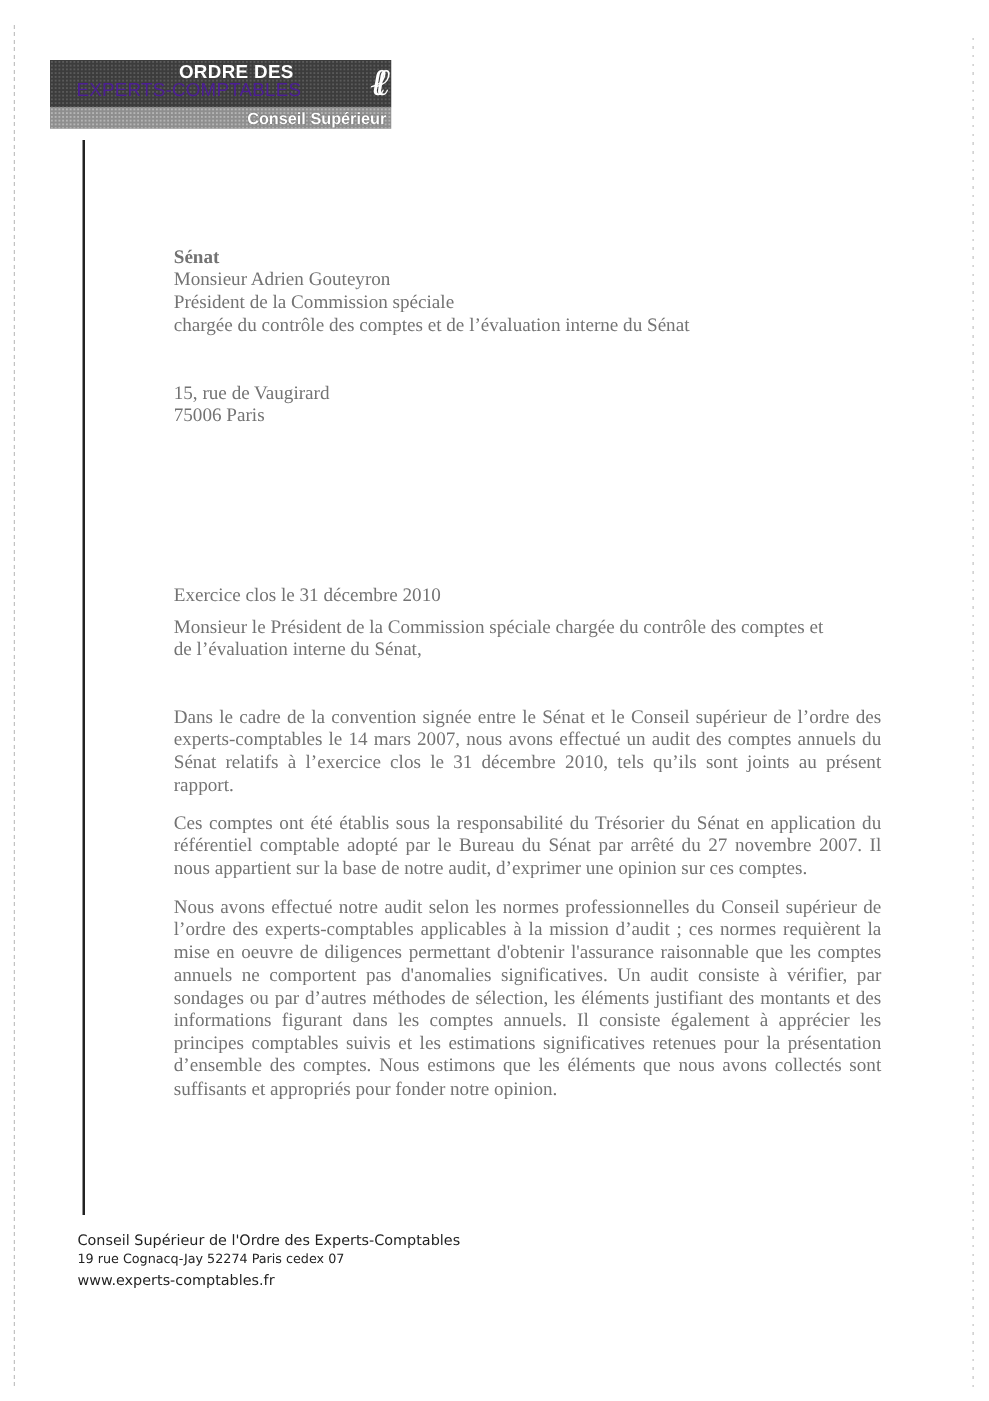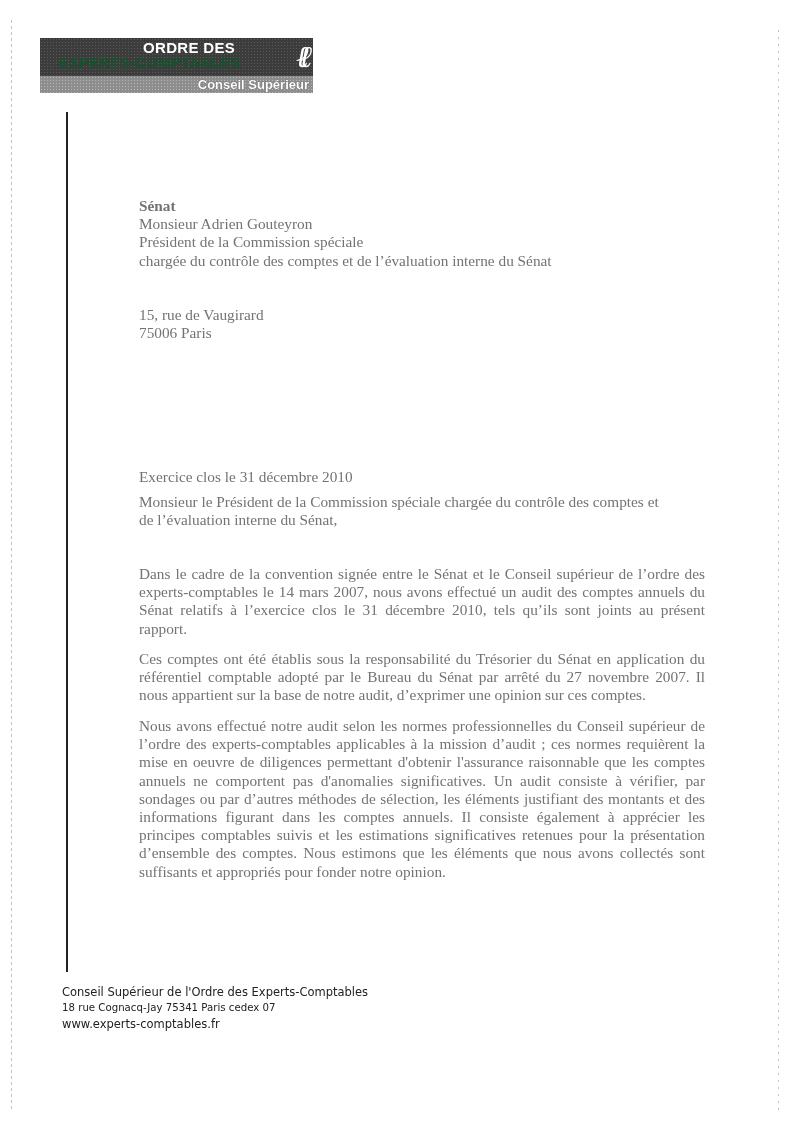--- a/index.html
+++ b/index.html
@@ -2,33 +2,33 @@
 <html><head>
 <meta charset="utf-8">
 <style>
   html, body { margin: 0; padding: 0; background: #ffffff; }
   body { width: 791px; height: 1121px; position: relative; overflow: hidden; }
   .page { position: absolute; left: 0; top: 0; width: 791px; height: 1121px; background: #fff; }
   .scan-edge-left { position: absolute; left: 11px; top: 20px; width: 1px; height: 1090px;
     background: repeating-linear-gradient(to bottom, #9a9a9a 0 3px, transparent 3px 6px); opacity: .6; }
   .scan-edge-right { position: absolute; left: 778px; top: 30px; width: 1px; height: 1080px;
     background: repeating-linear-gradient(to bottom, #8a8a8a 0 2px, transparent 2px 7px); opacity: .5; }
-  .logo { position: absolute; left: 40px; top: 38px; width: 273px; height: 44px; }
+  .logo { position: absolute; left: 40px; top: 48px; width: 273px; height: 44px; }
   .logo-top { position: absolute; left: 0; top: 0; width: 273px; height: 38px;
     background: #3c3c3c;
     background-image: radial-gradient(#5a5a5a 1px, transparent 1px);
     background-size: 3px 3px; }
   .logo-bottom { position: absolute; left: 0; top: 38px; width: 273px; height: 17px;
     background: #8e8e8e;
     background-image: radial-gradient(#b5b5b5 1px, transparent 1px);
     background-size: 3px 3px; }
   .logo-line1 { position: absolute; right: 78px; top: 2px; color: #fff; font-family: "Liberation Sans", sans-serif;
     font-weight: bold; font-size: 15px; letter-spacing: .3px; line-height: 16px; }
-  .logo-line2 { position: absolute; right: 72px; top: 17px; color: #14532d; font-family: "Liberation Sans", sans-serif;
-    font-weight: bold; font-size: 15px; letter-spacing: .2px; line-height: 16px; }
+  .logo-line2 { position: absolute; right: 72px; top: 17px; color: #4c1d95; font-family: "Liberation Sans", sans-serif;
+    font-weight: normal; font-size: 15px; letter-spacing: .2px; line-height: 16px; }
   .logo-mark { position: absolute; right: 10px; top: 3px; color: #fff; font-family: "DejaVu Serif", serif;
     font-style: italic; font-size: 30px; line-height: 32px; letter-spacing: -9px; }
   .logo-sub { position: absolute; right: 4px; top: 38px; color: #fff; font-family: "Liberation Sans", sans-serif;
     font-weight: bold; font-size: 13px; line-height: 17px; text-shadow: 0 0 1px #333; }
   .rule { position: absolute; left: 66px; top: 112px; width: 2px; height: 860px; background: #222; }
   .body-text { position: absolute; left: 139px; width: 566px; font-family: "Liberation Serif", serif;
     font-size: 15.3px; line-height: 18.2px; color: #737373; }
   .body-text p { margin: 0; }
   .bold { font-weight: bold; }
   .justify { text-align: justify; text-align-last: left; }
@@ -76,16 +76,16 @@
   </div>
 
   <div class="body-text justify" style="top:565px;">Dans le cadre de la convention signée entre le Sénat et le Conseil supérieur de l’ordre des experts-comptables le 14 mars 2007, nous avons effectué un audit des comptes annuels du Sénat relatifs à l’exercice clos le 31 décembre 2010, tels qu’ils sont joints au présent rapport.</div>
 
   <div class="body-text justify" style="top:650px;">Ces comptes ont été établis sous la responsabilité du Trésorier du Sénat en application du référentiel comptable adopté par le Bureau du Sénat par arrêté du 27 novembre 2007. Il nous appartient sur la base de notre audit, d’exprimer une opinion sur ces comptes.</div>
 
   <div class="body-text justify" style="top:717px;">Nous avons effectué notre audit selon les  normes professionnelles du Conseil supérieur de l’ordre des experts-comptables applicables à la mission d’audit ; ces normes requièrent la mise en oeuvre de diligences permettant d'obtenir l'assurance raisonnable que les comptes annuels ne comportent pas d'anomalies significatives. Un audit consiste à vérifier, par sondages ou par d’autres méthodes de sélection, les éléments justifiant des montants et des informations figurant dans les comptes annuels. Il consiste également à apprécier les principes comptables suivis et les estimations significatives retenues pour la présentation d’ensemble des comptes. Nous estimons que les éléments que nous avons collectés sont suffisants et appropriés pour fonder notre opinion.</div>
 
   <div class="footer">
     <div class="f-org">Conseil Supérieur de l'Ordre des Experts-Comptables</div>
-    <div class="f-small">18 rue Cognacq-Jay 75341 Paris cedex 07</div>
+    <div class="f-small">19 rue Cognacq-Jay 52274 Paris cedex 07</div>
     <div class="f-web">www.experts-comptables.fr</div>
   </div>
 </div>
 
 </body></html>

